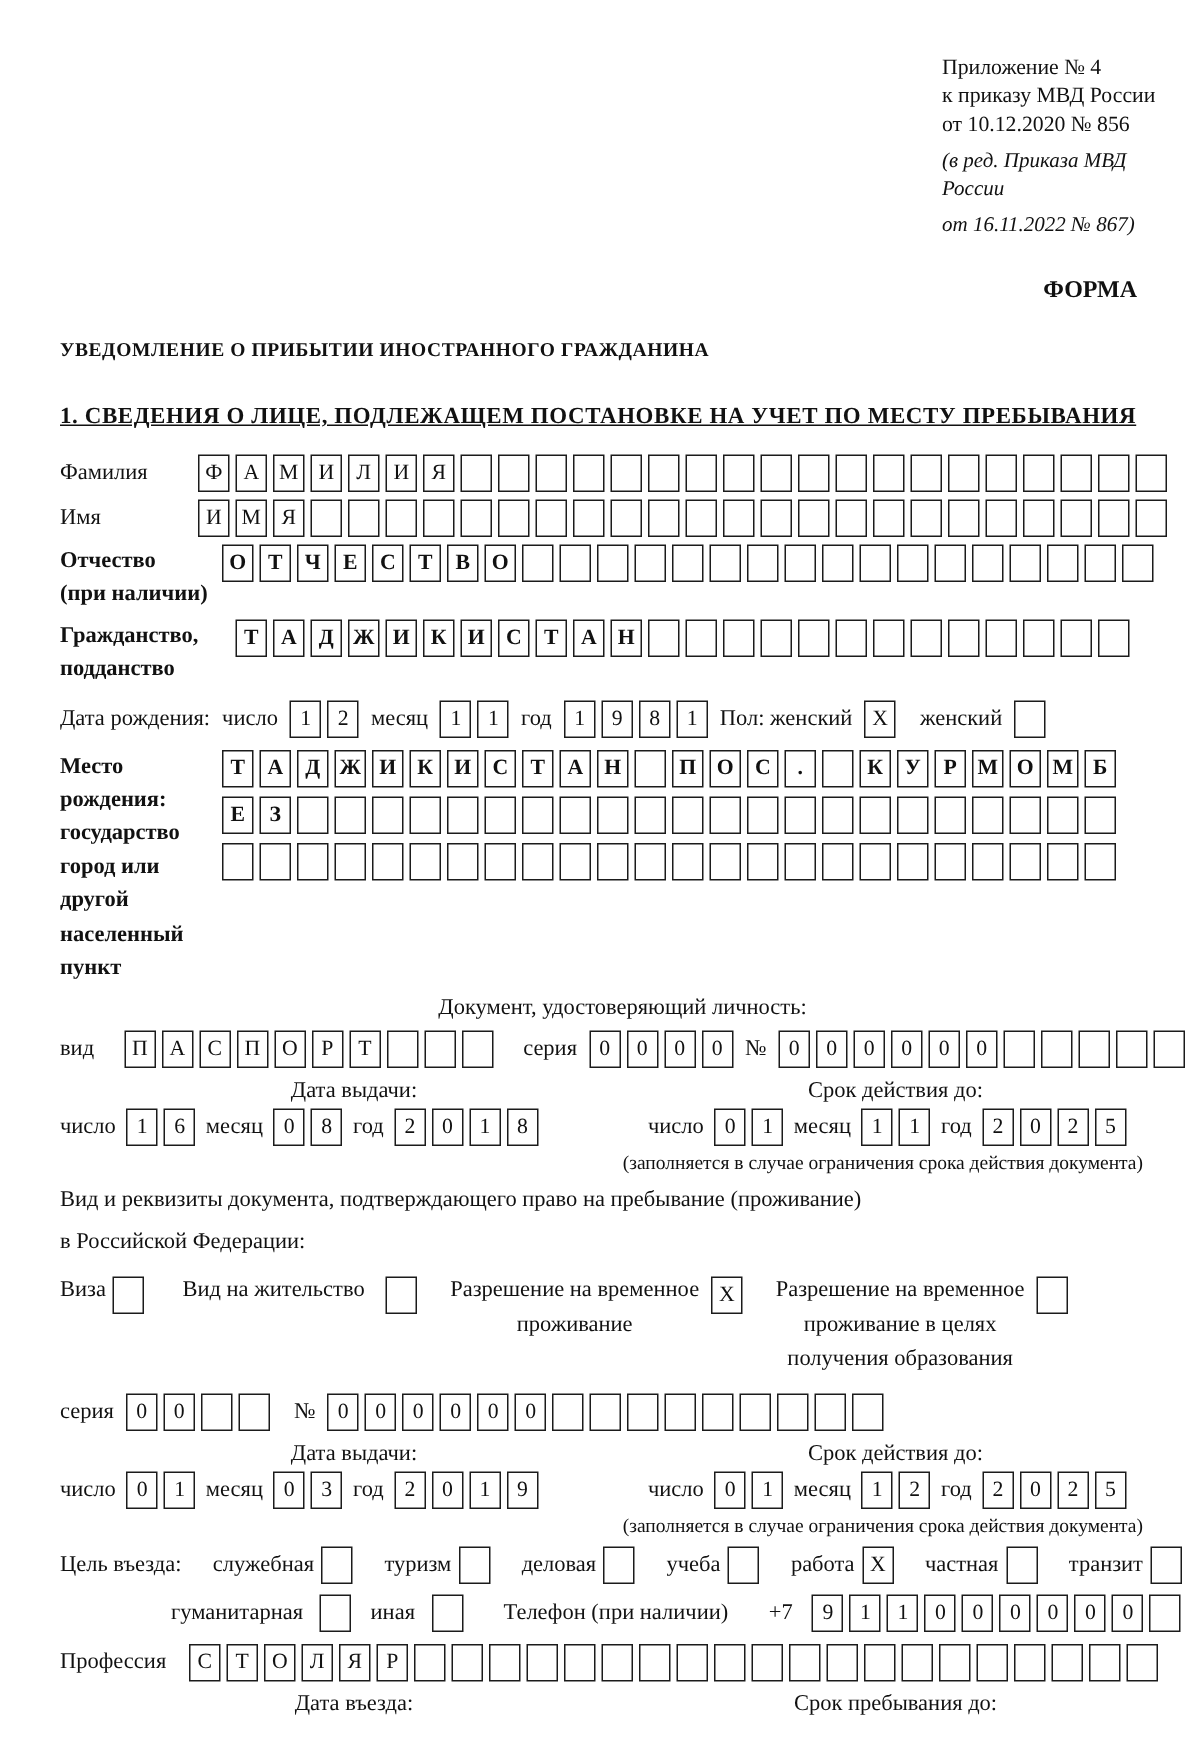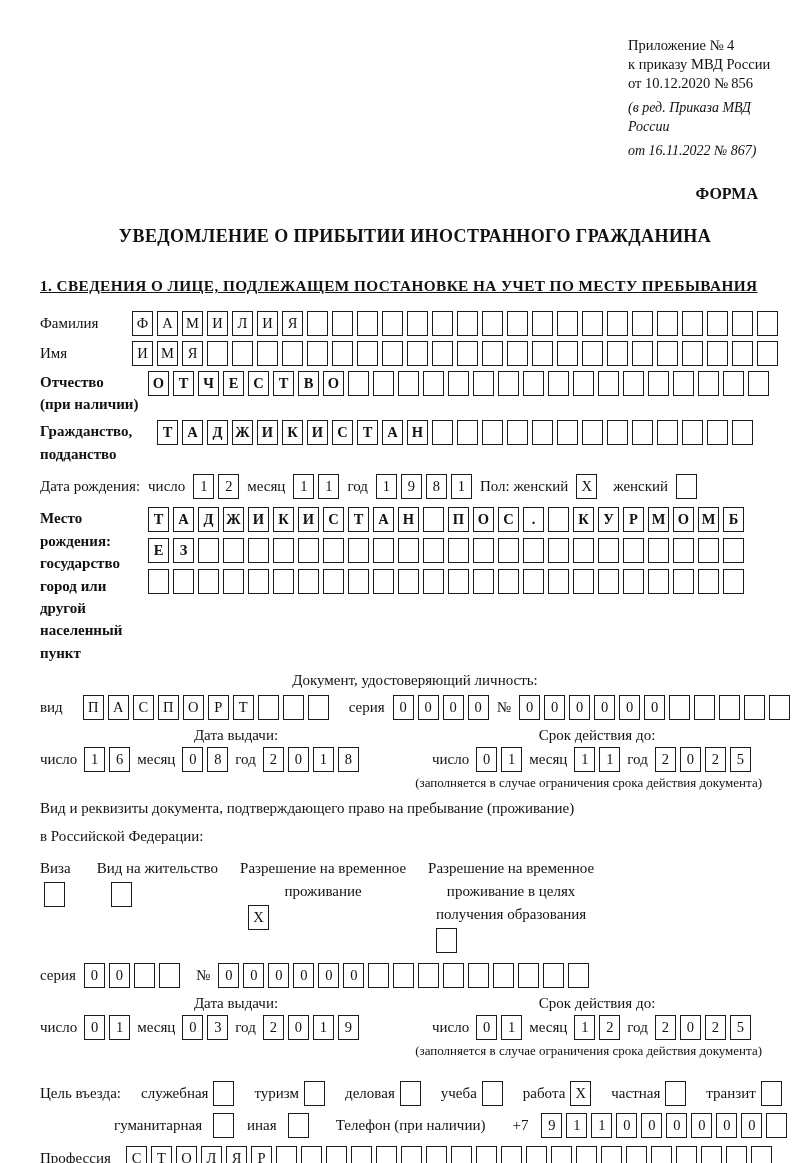--- a/index.html
+++ b/index.html
@@ -9,21 +9,21 @@
     font-family: "Liberation Serif", "DejaVu Serif", serif;
     color: #111; font-size: 15px;
   }
   .page { padding: 36px 10px 0 40px; width: 800px; }
 
   
   .hdr { margin-left: 588px; line-height: 1.32; font-size: 14.5px; }
   .hdr .rev { margin-top: 6px; font-size: 14px; font-style: italic; }
   .forma { margin-top: 24px; text-align: right; padding-right: 32px; font-weight: bold; font-size: 16px; }
 
-  .title { margin-top: 20px; text-align: center; font-weight: bold; font-size: 18px; line-height: 1.55; letter-spacing: .4px; }
+  .title { margin-top: 20px; text-align: left; font-weight: bold; font-size: 13px; line-height: 1.55; letter-spacing: .4px; }
   .uline { display: inline-block; width: 52px; border-bottom: 2.5px solid #3a3a3a; transform: translateY(3px); margin-left: 10px; }
 
   .sec1 { margin-top: 26px; margin-bottom: 16px; font-weight: bold; font-size: 15.3px; letter-spacing: .4px; white-space: nowrap; text-decoration: underline; }
 
   
   .boxes { display: flex; gap: 4px; flex: none; }
   .box {
     width: 21px; height: 25px; flex: none;
     border: 1.8px solid #1b1b1b;
     display: flex; align-items: center; justify-content: center;
@@ -44,26 +44,26 @@
   .dh-left { width: 392px; text-align: center; }
   .dh-right { width: 330px; text-align: center; }
   .dates-row { display: flex; align-items: center; margin-top: 3px; }
   .dgroup { display: flex; align-items: center; gap: 7px; }
   .dg-left { width: 392px; }
   .reg-note { font-size: 13px; text-align: right; padding-right: 28px; margin-top: 3px; margin-bottom: 4px; }
 
   .intro { line-height: 1.85; margin-top: 4px; }
 
   .opts-row { display: flex; align-items: flex-start; margin-top: 6px; margin-bottom: 10px; }
-  .opt { display: flex; align-items: flex-start; flex-direction: column; }
+  .opt { display: flex; align-items: flex-start; }
   .opt .optlbl { line-height: 1.55; }
   .opt .optlbl.ctr { text-align: center; }
   .opt .boxes { margin-left: 8px; margin-top: 2px; }
 
-  .purpose-row { display: flex; align-items: center; width: 748px; margin-top: 22px; gap: 20px; }
+  .purpose-row { display: flex; align-items: center; justify-content: space-between; width: 748px; margin-top: 6px; gap: 20px; }
   .pitem { display: flex; align-items: center; gap: 5px; }
   .phone-row { display: flex; align-items: center; margin-top: 7px; padding-left: 74px; gap: 13px; }
 </style>
 </head>
 <body>
 
 <div class="page">
 
   <div class="hdr">
     <div>Приложение № 4</div>

